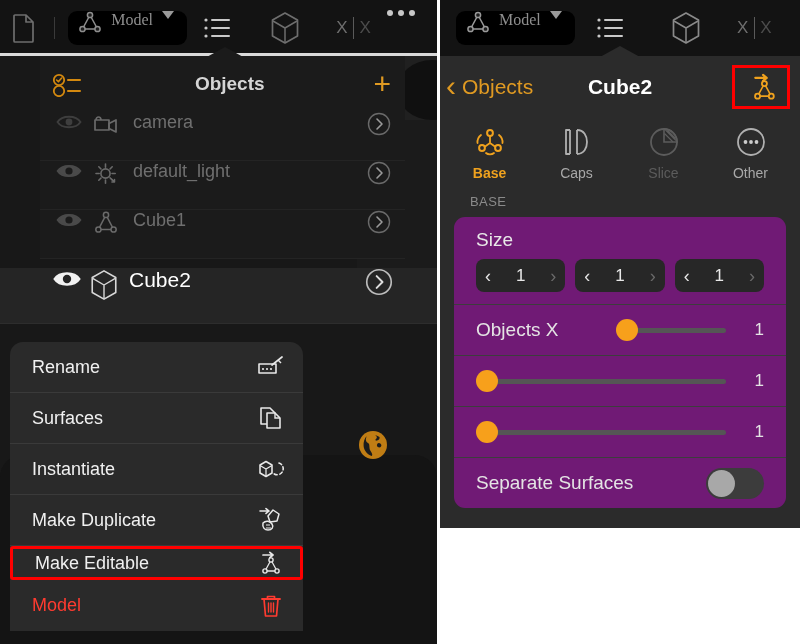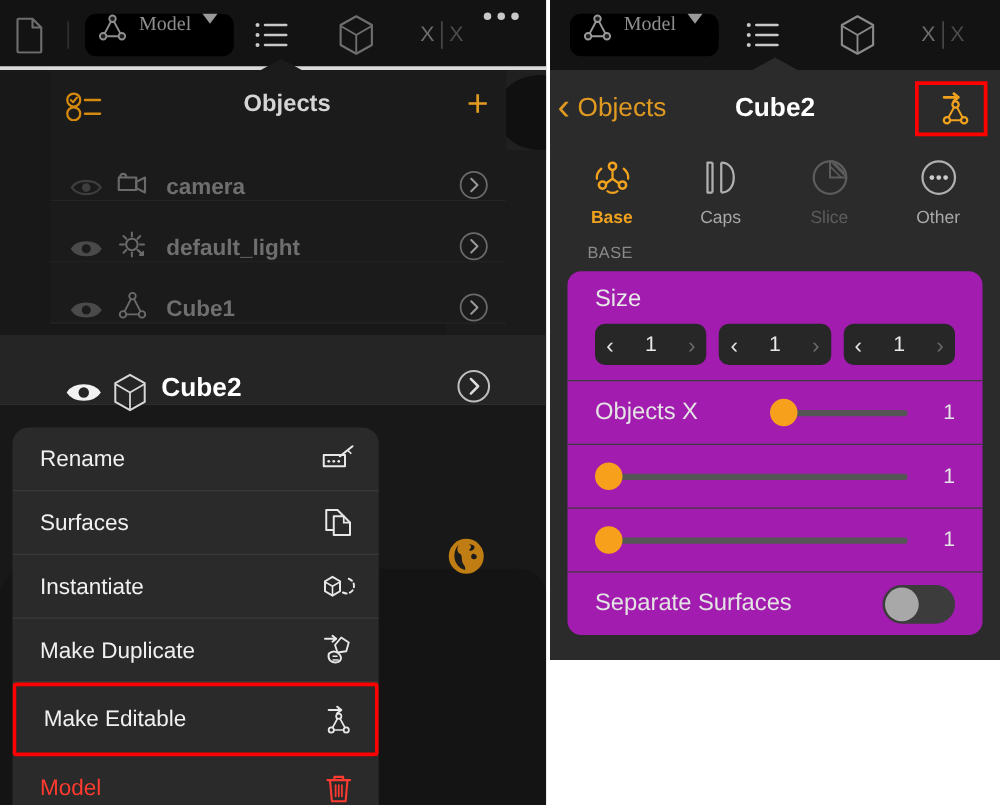--- a/index.html
+++ b/index.html
@@ -75,23 +75,23 @@
     height: 56px; display: flex; align-items: center; background: #1b1b1b;
     position: relative;
   }
   .objects-title {
     flex: 1; text-align: center; color: #d5d5d5; font-size: 19px; font-weight: bold;
   }
   .filter-icon { margin-left: 12px; width: 34px; height: 22px; position: relative; }
   .plus-icon { margin-right: 14px; color: #e09a22; font-size: 30px; line-height: 1; font-weight: 300;}
 
   .obj-row {
-    display: flex; align-items: flex-end; height: 49px;
+    display: flex; align-items: flex-start; height: 49px;
     border-bottom: 1px solid #242424; background: #1b1b1b;
-    padding-left: 16px; padding-right: 14px; font-weight: bold;
+    padding-left: 16px; padding-right: 14px;
   }
   .obj-row .eye { width: 26px; height: 20px; flex: 0 0 26px; margin-right: 10px; }
   .obj-row .type-icon { width: 28px; height: 26px; flex: 0 0 28px; margin-right: 13px; }
   .obj-row .obj-label { flex: 1; color: #6f6f6f; font-size: 18px; }
   .obj-row .chev { width: 24px; height: 24px; }
 
   .obj-row.selected {
     position: absolute; left: -40px; width: 445px; height: 56px;
     background: #252525; border-radius: 0; border-bottom: 1px solid #2d2d2d;
     padding-left: 52px; padding-right: 52px;
@@ -111,21 +111,21 @@
   .ctx-item {
     height: 51px; display: flex; align-items: center; padding: 0 18px 0 22px;
     border-bottom: 1px solid #3a3a3a; position: relative;
   }
   .ctx-item:last-child { border-bottom: none; }
   .ctx-label { flex: 1; color: #f0f0f0; font-size: 18px; }
   .ctx-item.danger .ctx-label { color: #ff3b30; }
   .ctx-icon { width: 28px; height: 26px; display:flex; align-items:center; justify-content:center;}
   .ctx-item.highlight {
     border: 3px solid #ff0000; border-radius: 3px;
-    margin: 0 -0px; height: 59px; align-items: center;
+    margin: 0 -0px; height: 34px; align-items: center;
   }
 
   
   #divider { position: absolute; left: 437px; top: 0; width: 3px; height: 644px; background: #ffffff; }
 
   
   #right-panel {
     position: absolute; left: 440px; top: 0; width: 360px; height: 528px;
     background: #2b2b2b; overflow: hidden;
   }
@@ -153,21 +153,21 @@
   .tabs { display: flex; height: 70px; padding: 0 6px; }
   .tab { flex: 1; display: flex; flex-direction: column; align-items: center; justify-content: center; gap: 6px; }
   .tab-icon { height: 34px; display:flex; align-items:center; justify-content:center;}
   .tab-label { font-size: 14px; color: #a8a8a8; }
   .tab.active .tab-label { color: #f0a21e; font-weight: bold; }
   .tab.disabled .tab-label { color: #5c5c5c; }
 
   .section-label { color: #8a8a8a; font-size: 13px; padding: 6px 0 8px 30px; letter-spacing: 0.4px;}
 
   .card {
-    margin: 0 14px; background: #a21caf; border-radius: 11px; overflow: hidden;
+    margin: 0 14px; background: #701a75; border-radius: 11px; overflow: hidden;
   }
   .card-size { padding: 10px 0 12px 0; }
   .size-title { color: #e8e8e8; font-size: 19px; padding: 2px 0 8px 22px; }
   .steppers { display: flex; gap: 10px; padding: 0 22px 0 22px; }
   .stepper {
     flex: 1; height: 33px; background: #272727; border-radius: 8px;
     display: flex; align-items: center; justify-content: space-between; padding: 0 9px;
   }
   .st-chev { font-size: 18px; line-height: 1; }
   .st-chev.left { color: #e6e6e6; }

